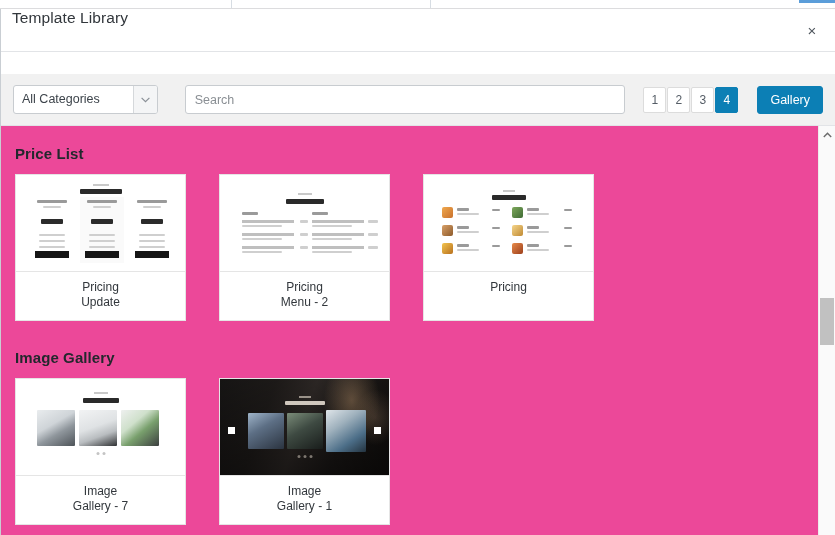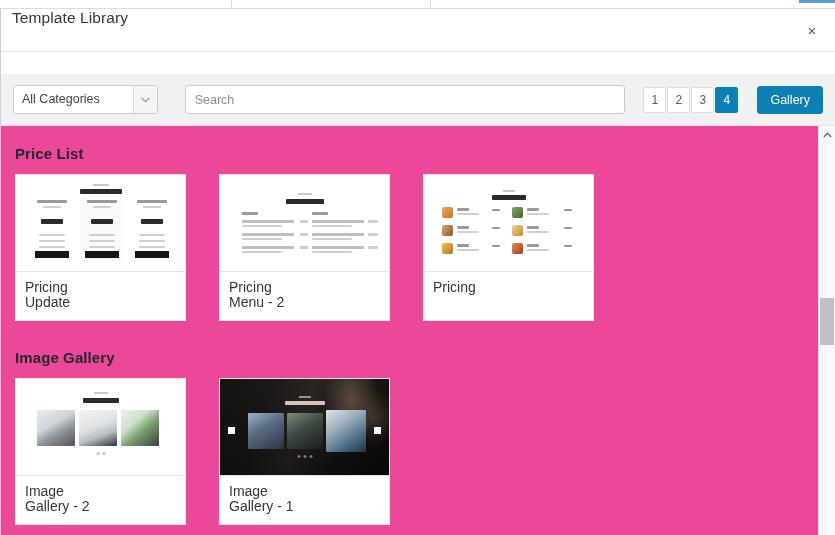--- a/index.html
+++ b/index.html
@@ -168,24 +168,25 @@
   }
   .card-thumb {
     height: 97px;
     overflow: hidden;
     position: relative;
     background: #fff;
     border-bottom: 1px solid #e5e5e5;
   }
   .card-label {
     padding: 8px 9px 10px 9px;
-    font-size: 14px;
+    font-size: 12px;
     line-height: 15px;
     color: #32373c;
     min-height: 47px;
+    text-align: center;
   }
 
   
   .mini { position: absolute; inset: 0; }
   .mini-eyebrow {
     position: absolute; left: 50%; transform: translateX(-50%);
     height: 2px; background: #c9c9c9;
   }
   .mini-heading {
     position: absolute; left: 50%; transform: translateX(-50%);
@@ -423,21 +424,21 @@
               <span class="photo" style="left:63px;top:31px;width:38px;height:36px;background:linear-gradient(160deg,#f2f3f4 0%,#dfe2e4 45%,#b9bdc0 68%,#2f3133 100%);"></span>
               <span class="photo" style="left:105px;top:31px;width:38px;height:36px;background:linear-gradient(140deg,#eef0ef 0%,#cfe0cb 35%,#79a06d 58%,#3c3f40 100%);"></span>
               <span class="dots" style="top:73px;">
                   <i></i>
                   <i></i>
                 </span>
             </div>
           </div>
           <div class="card-label">
             <div>Image</div>
-            <div>Gallery - 2</div>
+            <div>Gallery - 7</div>
           </div>
         </div>
 
         <div class="card">
           <div class="card-thumb">
             <div class="mini">
               <span class="gal1-bg"></span>
               <span class="mini-eyebrow" style="top:17px;width:12px;background:#9a9289;"></span>
               <span class="mini-heading" style="top:22px;width:40px;background:#cfc7bd;height:4px;"></span>
               <span class="photo" style="left:28px;top:34px;width:36px;height:36px;background:linear-gradient(150deg,#9fb4c9 0%,#5d6f85 40%,#2b3440 100%);"></span>

